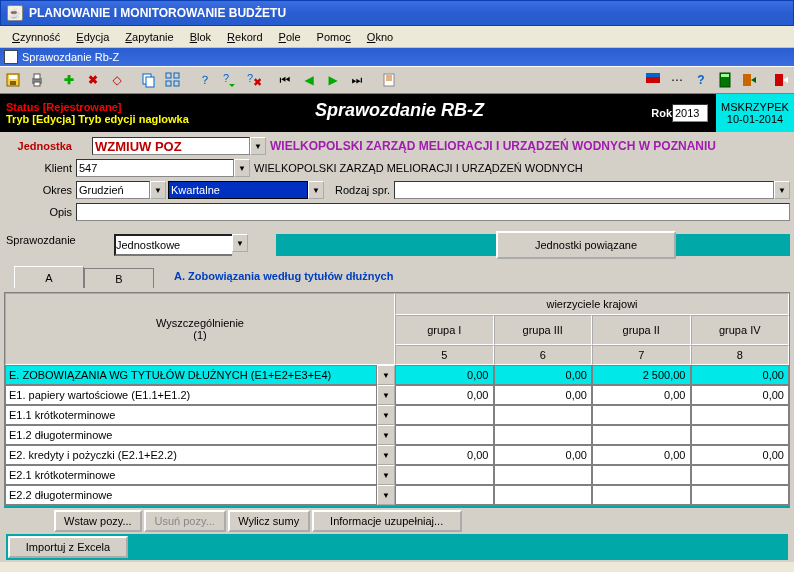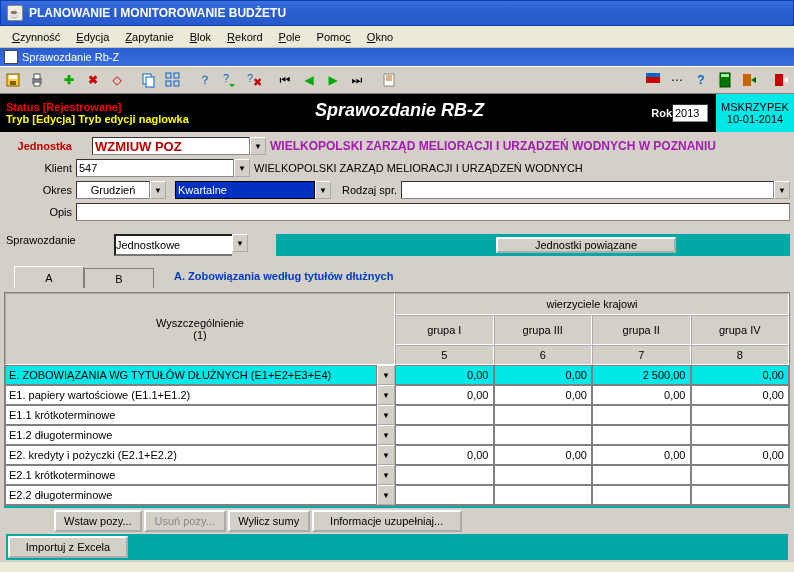--- a/index.html
+++ b/index.html
@@ -48,21 +48,21 @@
 .combo input { border-right: none; }
 .combo .cbtn { width: 16px; height: 18px; background: #d4d0c8; border: 1px outset #fff; display: flex; align-items: center; justify-content: center; font-size: 8px; cursor: pointer; }
 .orgfull { flex: 1; color: #a21caf; font-weight: bold; font-size: 12px; padding-left: 4px; }
 .orgfull2 { flex: 1; color: #000; padding-left: 4px; }
 .okres-dd { background: #0030c0 !important; color: #fff !important; border: 1px solid #000 !important; }
 
 
 .sprawrow { display: flex; height: 22px; margin-top: 12px; gap: 28px; }
 .sprawrow .lbl { width: 82px; text-align: left; padding-left: 2px; padding-right: 4px; }
 .teal-band { flex: 1; height: 22px; background: #00a8a8; display: flex; align-items: center; justify-content: flex-start; padding-left: 220px; }
-.btn3d { height: 16px; background: #d4d0c8; border: 2px outset #fff; padding: 0 14px; cursor: pointer; font-size: 11px; }
+.btn3d { height: 28px; background: #d4d0c8; border: 2px outset #fff; padding: 0 14px; cursor: pointer; font-size: 11px; }
 
 
 .tabstrip { display: flex; align-items: flex-end; height: 24px; margin-top: 8px; padding-left: 10px; }
 .tab { width: 70px; height: 20px; background: #d4d0c8; border: 1px solid #808080; border-bottom: none; display: flex; align-items: center; justify-content: center; margin-right: 0; cursor: pointer; }
 .tab.active { background: #d4d0c8; border-top: 1px solid #fff; border-left: 1px solid #fff; height: 22px; }
 .sectionlabel { color: #003ec0; font-weight: bold; margin-left: 20px; align-self: center; }
 
 
 .gridwrap { margin-top: 4px; border: 1px solid #808080; background: #d4d0c8; }
 .ghdr { display: flex; background: #d4d0c8; }
@@ -238,24 +238,24 @@
       <div class="combo">
         <input type="text" style="width: 158px;" value="547">
         <div class="cbtn">▼</div>
       </div>
       <div class="orgfull2">WIELKOPOLSKI ZARZĄD MELIORACJI I URZĄDZEŃ WODNYCH</div>
     </div>
 
     <div class="formrow">
       <div class="lbl">Okres</div>
       <div class="combo">
-        <input type="text" style="width: 74px; text-align: center;" value="Grudzień">
-        <div class="cbtn">▼</div>
-      </div>
-      <div class="combo" style="margin-left:9px">
+        <input type="text" style="width: 74px;" value="Grudzień">
+        <div class="cbtn">▼</div>
+      </div>
+      <div class="combo" style="margin-left:2px">
         <input type="text" class="okres-dd" style="width: 140px;" value="Kwartalne">
         <div class="cbtn">▼</div>
       </div>
       <div class="lbl" style="width:70px">Rodzaj spr.</div>
       <div class="combo" style="flex:1">
         <input type="text" style="flex: 1 1 0%; width: 100%;" value="">
         <div class="cbtn">▼</div>
       </div>
     </div>
 

